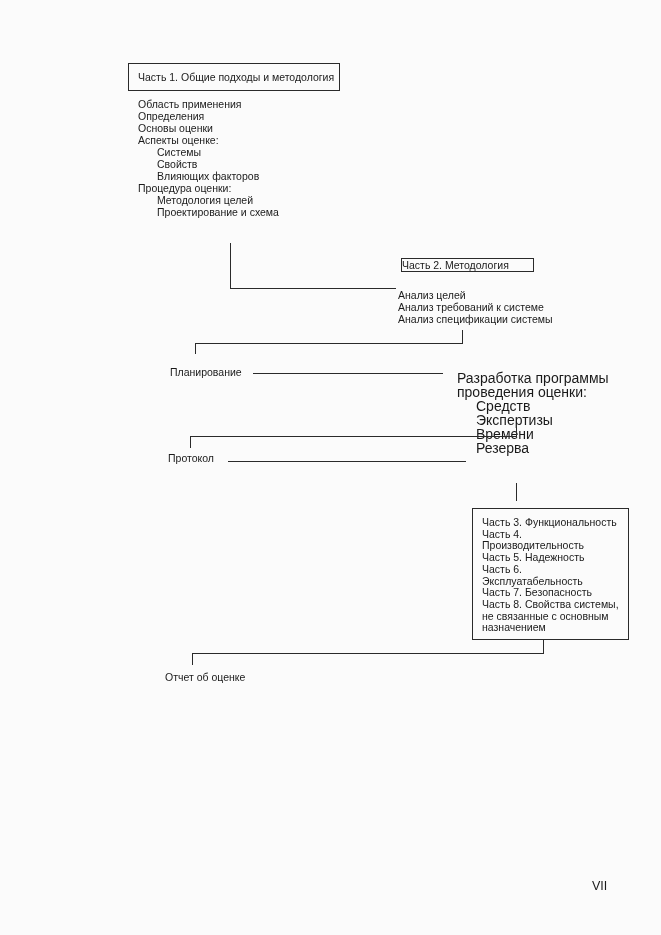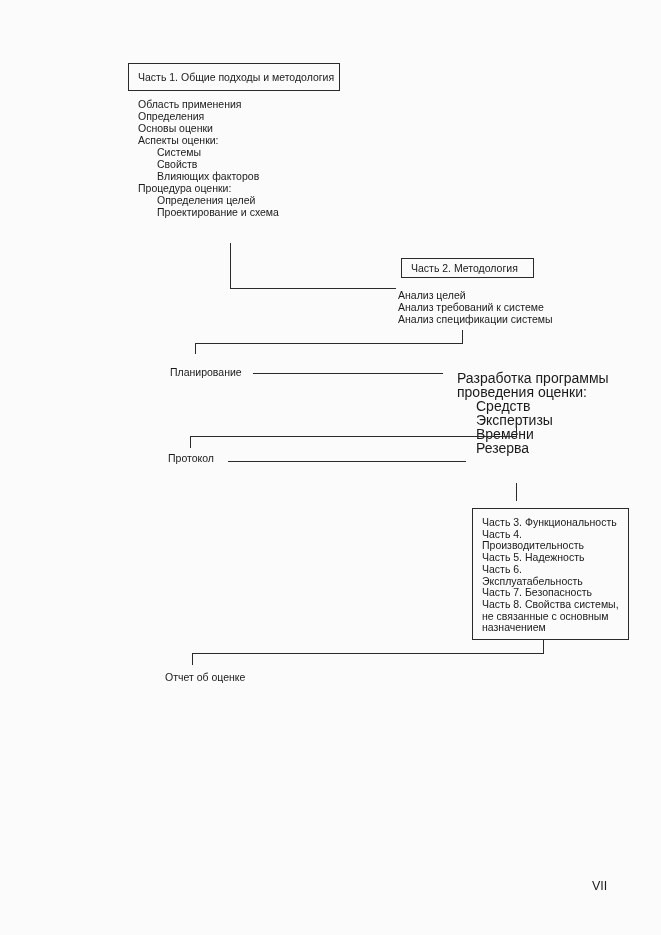--- a/index.html
+++ b/index.html
@@ -14,21 +14,21 @@
   }
   .abs{position:absolute;}
   .t{font-size:10.5px;line-height:12px;white-space:nowrap;}
   .header{top:37px;right:38px;font-size:13px;font-weight:500;letter-spacing:.2px;}
   .pbox{
     border:1px solid #2a2a2a;background:#fbfbfb;
     font-size:10.5px;display:flex;align-items:center;
     box-sizing:border-box;white-space:nowrap;
   }
   .box1{left:128px;top:63px;width:212px;height:28px;padding-left:9px;}
-  .box2{left:401px;top:258px;width:133px;height:20px;padding-left:9px;}
+  .box2{left:401px;top:258px;width:133px;height:14px;}
   .list{font-size:10.5px;line-height:12px;}
   .list div{white-space:nowrap;}
   .list .sub{margin-left:19px;}
   .list1{left:138px;top:98px;}
   .list2{left:398px;top:289px;}
   .hline{height:0;border-top:1px solid #2a2a2a;}
   .vline{width:0;border-left:1px solid #2a2a2a;}
   .progblock{left:457px;top:371px;width:176px;font-size:14px;line-height:14px;white-space:normal;}
   .progblock .res{margin-left:19px;white-space:nowrap;}
   .prog2{left:464px;top:453px;width:150px;text-align:center;font-size:10.5px;line-height:13px;}
@@ -49,26 +49,26 @@
 
 
   <div class="abs pbox box1">
     <span>Часть 1. Общие подходы и методология</span>
   </div>
 
   <div class="abs list list1">
     <div>Область применения</div>
     <div>Определения</div>
     <div>Основы оценки</div>
-    <div>Аспекты оценки:</div>
+    <div>Аспекты оценке:</div>
     <div class="sub">Системы</div>
     <div class="sub">Свойств</div>
     <div class="sub">Влияющих факторов</div>
     <div>Процедура оценки:</div>
-    <div class="sub">Определения целей</div>
+    <div class="sub">Методология целей</div>
     <div class="sub">Проектирование и схема</div>
   </div>
 
   <div class="abs vline" style="left:230px;top:243px;height:45px;"></div>
   <div class="abs hline" style="left:230px;top:288px;width:166px;"></div>
 
   <div class="abs pbox box2">
     <span>Часть 2. Методология</span>
   </div>
 

